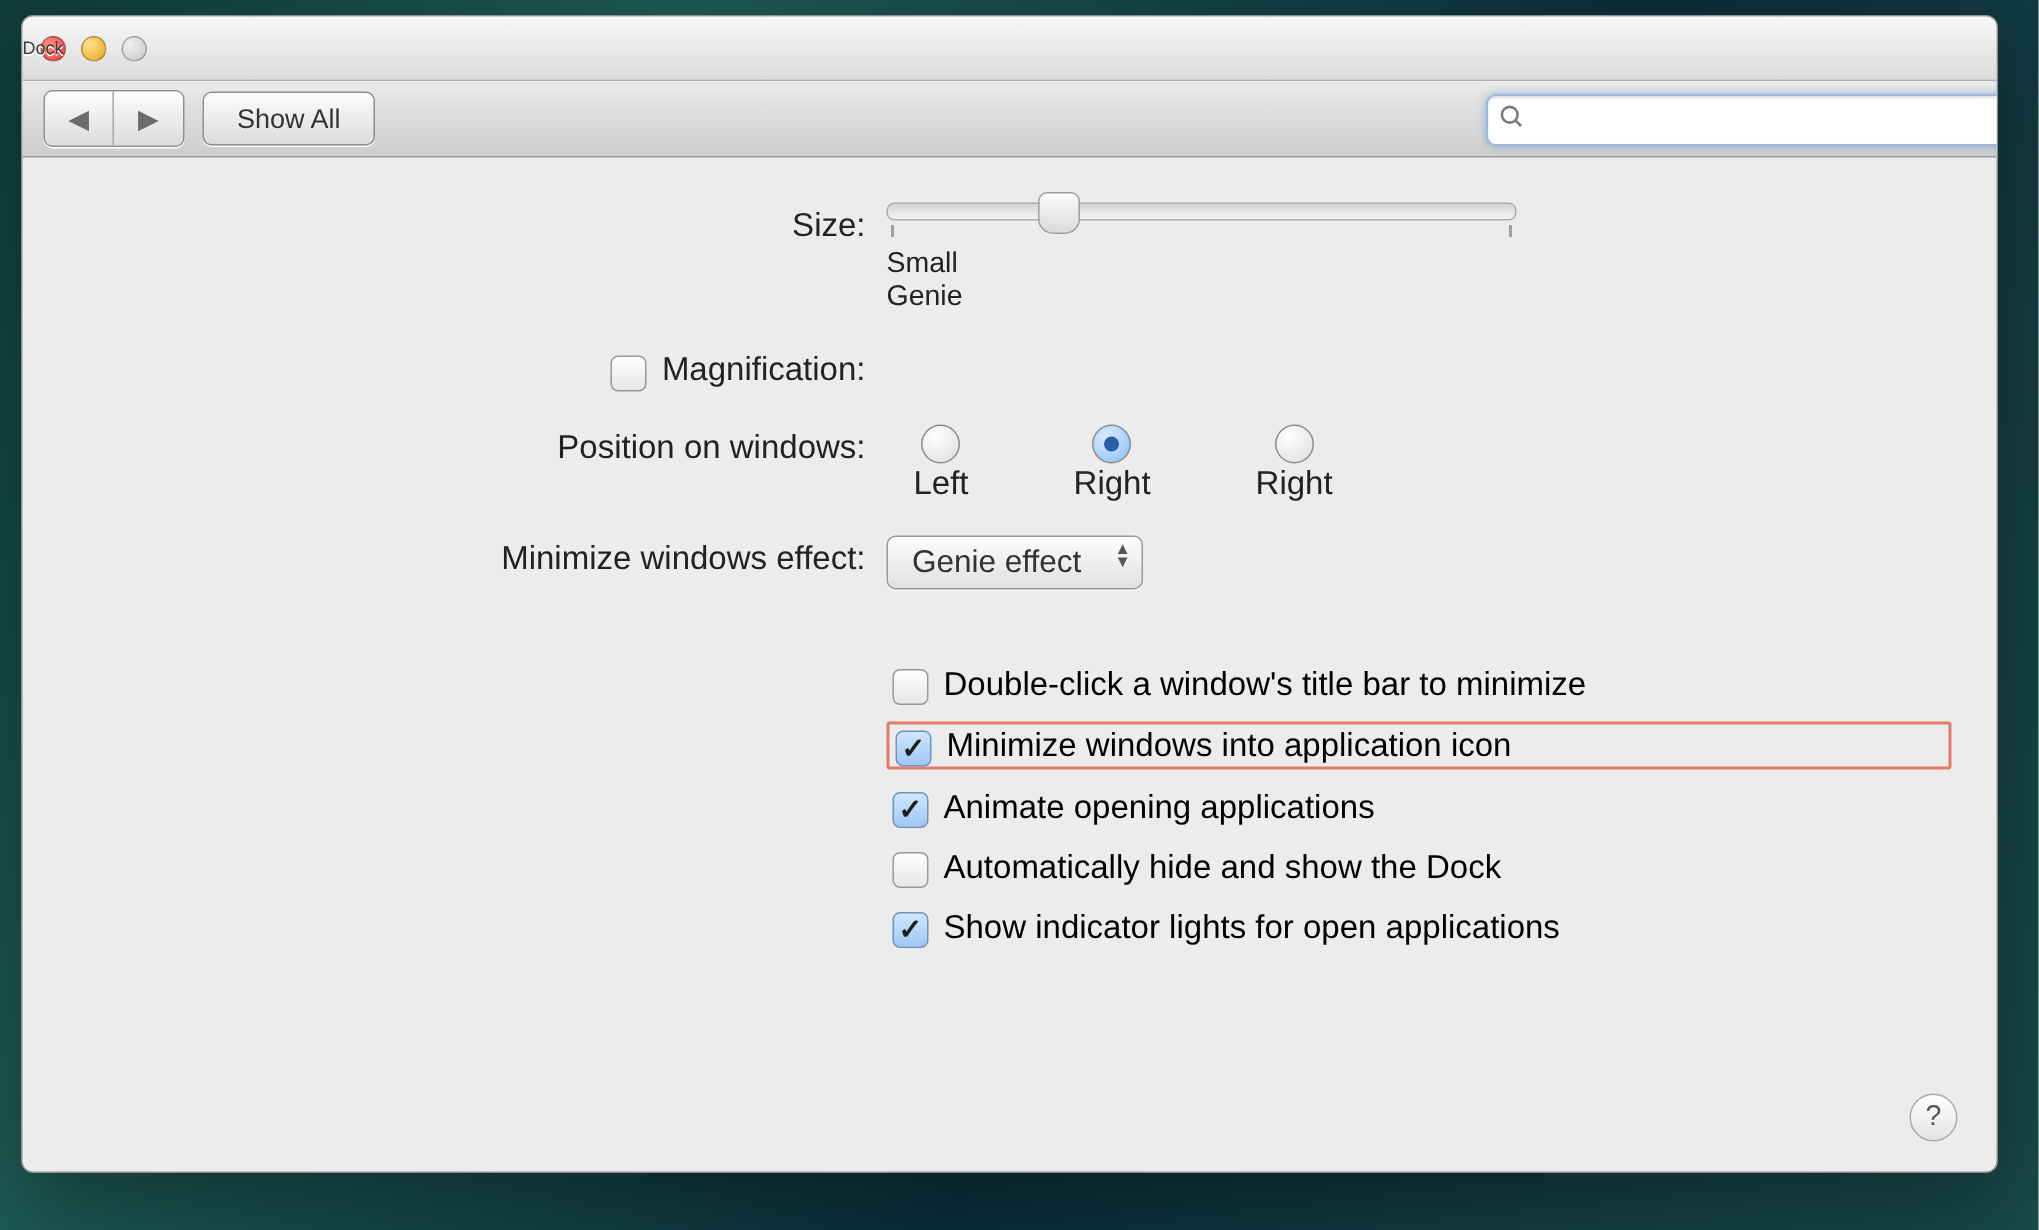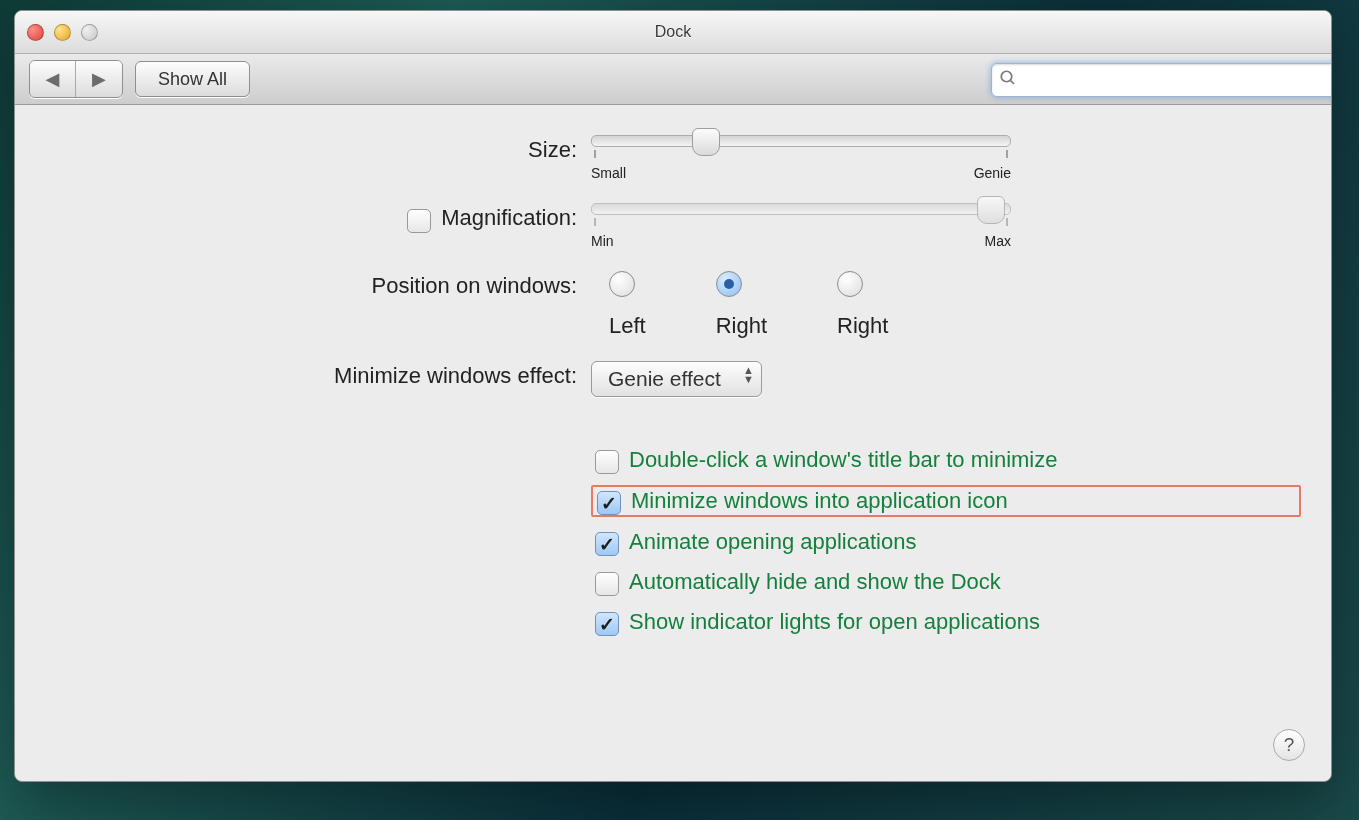--- a/index.html
+++ b/index.html
@@ -10,21 +10,21 @@
     box-shadow:0 20px 60px rgba(0,0,0,0.35);
     background:#ececec;
   }
   
   .titlebar{height:42px;background:linear-gradient(#f7f7f7,#dcdcdc);border-bottom:1px solid #b0b0b0;display:flex;align-items:center;position:relative;}
   .traffic{display:flex;gap:10px;margin-left:12px;}
   .tl{width:15px;height:15px;border-radius:50%;border:1px solid rgba(0,0,0,0.25);}
   .tl.red{background:radial-gradient(circle at 30% 30%,#ff8d86,#e0443e);}
   .tl.yellow{background:radial-gradient(circle at 30% 30%,#ffe28a,#e5a823);}
   .tl.gray{background:radial-gradient(circle at 30% 30%,#f0f0f0,#c7c7c7);}
-  .title{position:absolute;left:0;right:0;text-align:center;font-size:16px;font-weight:400;color:#3b3b3b;text-shadow:0 1px 0 #fff;pointer-events:none;}
+  .title{position:absolute;left:0;right:0;text-align:left;font-size:12px;font-weight:400;color:#3b3b3b;text-shadow:0 1px 0 #fff;pointer-events:none;}
   
   .toolbar{height:50px;background:linear-gradient(#eaeaea,#cdcdcd);border-bottom:1px solid #9b9b9b;display:flex;align-items:center;padding:0 14px;gap:12px;}
   .seg{display:flex;height:36px;border:1px solid #8f8f8f;border-radius:6px;overflow:hidden;box-shadow:0 1px 0 #fff;}
   .seg button{width:46px;border:none;background:linear-gradient(#fdfdfd,#dcdcdc);display:flex;align-items:center;justify-content:center;color:#6c6c6c;font-size:18px;}
   .seg button:first-child{border-right:1px solid #a9a9a9;}
   .btn{height:36px;padding:0 22px;border:1px solid #8f8f8f;border-radius:6px;background:linear-gradient(#fdfdfd,#dcdcdc);font-size:18px;color:#333;box-shadow:0 1px 0 #fff;}
   .spacer{flex:1;}
   .search{position:relative;width:326px;height:32px;}
   .search input{width:100%;height:100%;border-radius:6px;border:1px solid #9cb5d0;padding:0 8px 0 32px;font-size:16px;background:#fff;box-shadow:0 0 6px rgba(80,140,220,0.6), inset 0 1px 2px rgba(0,0,0,0.15);outline:none;}
   .search .micon{position:absolute;left:8px;top:6px;color:#7a7a7a;font-size:18px;}
@@ -32,38 +32,38 @@
   .content{padding:30px 30px 20px 30px;margin-left:32px;}
   .row{display:flex;align-items:flex-start;margin-bottom:22px;}
   .lab{width:500px;text-align:right;padding-right:14px;font-size:22px;color:#222;line-height:30px;}
   .ctrl{display:flex;flex-direction:column;}
   
   .slider-wrap{width:420px;}
   .slider-track{position:relative;height:10px;border:1px solid #adadad;border-radius:5px;background:linear-gradient(#d4d4d4,#f4f4f4);}
   .slider-track.disabled{opacity:0.7;}
   .slider-thumb{position:absolute;top:-8px;width:26px;height:26px;border-radius:6px 6px 10px 10px;background:linear-gradient(#fcfcfc,#dadada);border:1px solid #9f9f9f;}
   .slider-tick{position:absolute;top:14px;width:2px;height:8px;background:#a0a0a0;}
-  .slider-labels{display:flex;justify-content:space-between;font-size:14px;margin-top:18px;color:#222;}
+  .slider-labels{display:flex;justify-content:space-between;font-size:19px;margin-top:18px;color:#222;flex-direction:column;}
   
   .cb{width:22px;height:22px;border:1px solid #999;border-radius:5px;background:linear-gradient(#fff,#e6e6e6);display:inline-flex;align-items:center;justify-content:center;flex:none;margin-right:10px;position:relative;top:3px;}
   .cb.checked{background:linear-gradient(#cfe6ff,#9fc7f4);border-color:#6f93bd;}
   .cb.checked::after{content:"✓";font-weight:900;font-size:19px;color:#1c1c1c;line-height:1;}
   
   .radio-group{display:flex;gap:70px;margin-left:18px;}
-  .radio-col{display:flex;flex-direction:column;gap:16px;}
+  .radio-col{display:flex;flex-direction:column;align-items:center;gap:0;}
   .radio{width:24px;height:24px;border-radius:50%;border:1px solid #8c8c8c;background:radial-gradient(circle at 35% 30%,#fff,#dcdcdc);display:flex;align-items:center;justify-content:center;}
   .radio.selected{background:radial-gradient(circle at 35% 30%,#d9ecff,#8cbef2);}
   .radio.selected::after{content:"";width:10px;height:10px;border-radius:50%;background:#2a5ea8;}
   .radio-lab{font-size:22px;color:#222;}
   
   .popup{height:34px;border:1px solid #9a9a9a;border-radius:6px;background:linear-gradient(#fdfdfd,#e1e1e1);display:inline-flex;align-items:center;padding:0 40px 0 16px;font-size:21px;position:relative;box-shadow:0 1px 0 #fff;}
   .popup .arrows{position:absolute;right:7px;top:4px;display:flex;flex-direction:column;line-height:9px;font-size:11px;color:#555;}
   
   .checks{margin-left:514px;}
-  .check-row{display:flex;align-items:flex-start;font-size:22px;color:#15803d;margin-bottom:10px;padding:2px 4px;}
+  .check-row{display:flex;align-items:flex-start;font-size:22px;color:#000000;margin-bottom:10px;padding:2px 4px;}
   .highlight{border:2px solid #e57b67;border-radius:2px;padding:1px 4px;}
   
   .help{position:absolute;right:26px;bottom:20px;width:30px;height:30px;border-radius:50%;border:1px solid #aaa;background:linear-gradient(#fff,#e4e4e4);display:flex;align-items:center;justify-content:center;font-size:19px;color:#555;}
 </style>
 </head>
 <body>
 
 <div class="window">
 
   <div class="titlebar">
@@ -111,31 +111,20 @@
           <span>Small</span>
           <span>Genie</span>
         </div>
       </div>
     </div>
 
     <div class="row">
       <div class="lab" style="display:flex;justify-content:flex-end;align-items:center;">
         <span class="cb"></span>
         <span>Magnification:</span>
-      </div>
-      <div class="ctrl slider-wrap">
-        <div class="slider-track disabled">
-          <div class="slider-tick" style="left:2px"></div>
-          <div class="slider-tick" style="right:2px"></div>
-          <div class="slider-thumb" style="left:92%"></div>
-        </div>
-        <div class="slider-labels">
-          <span>Min</span>
-          <span>Max</span>
-        </div>
       </div>
     </div>
 
     <div class="row">
       <div class="lab">Position on windows:</div>
       <div class="ctrl">
         <div class="radio-group">
           <div class="radio-col">
             <div class="radio"></div>
             <div class="radio-lab">Left</div>

